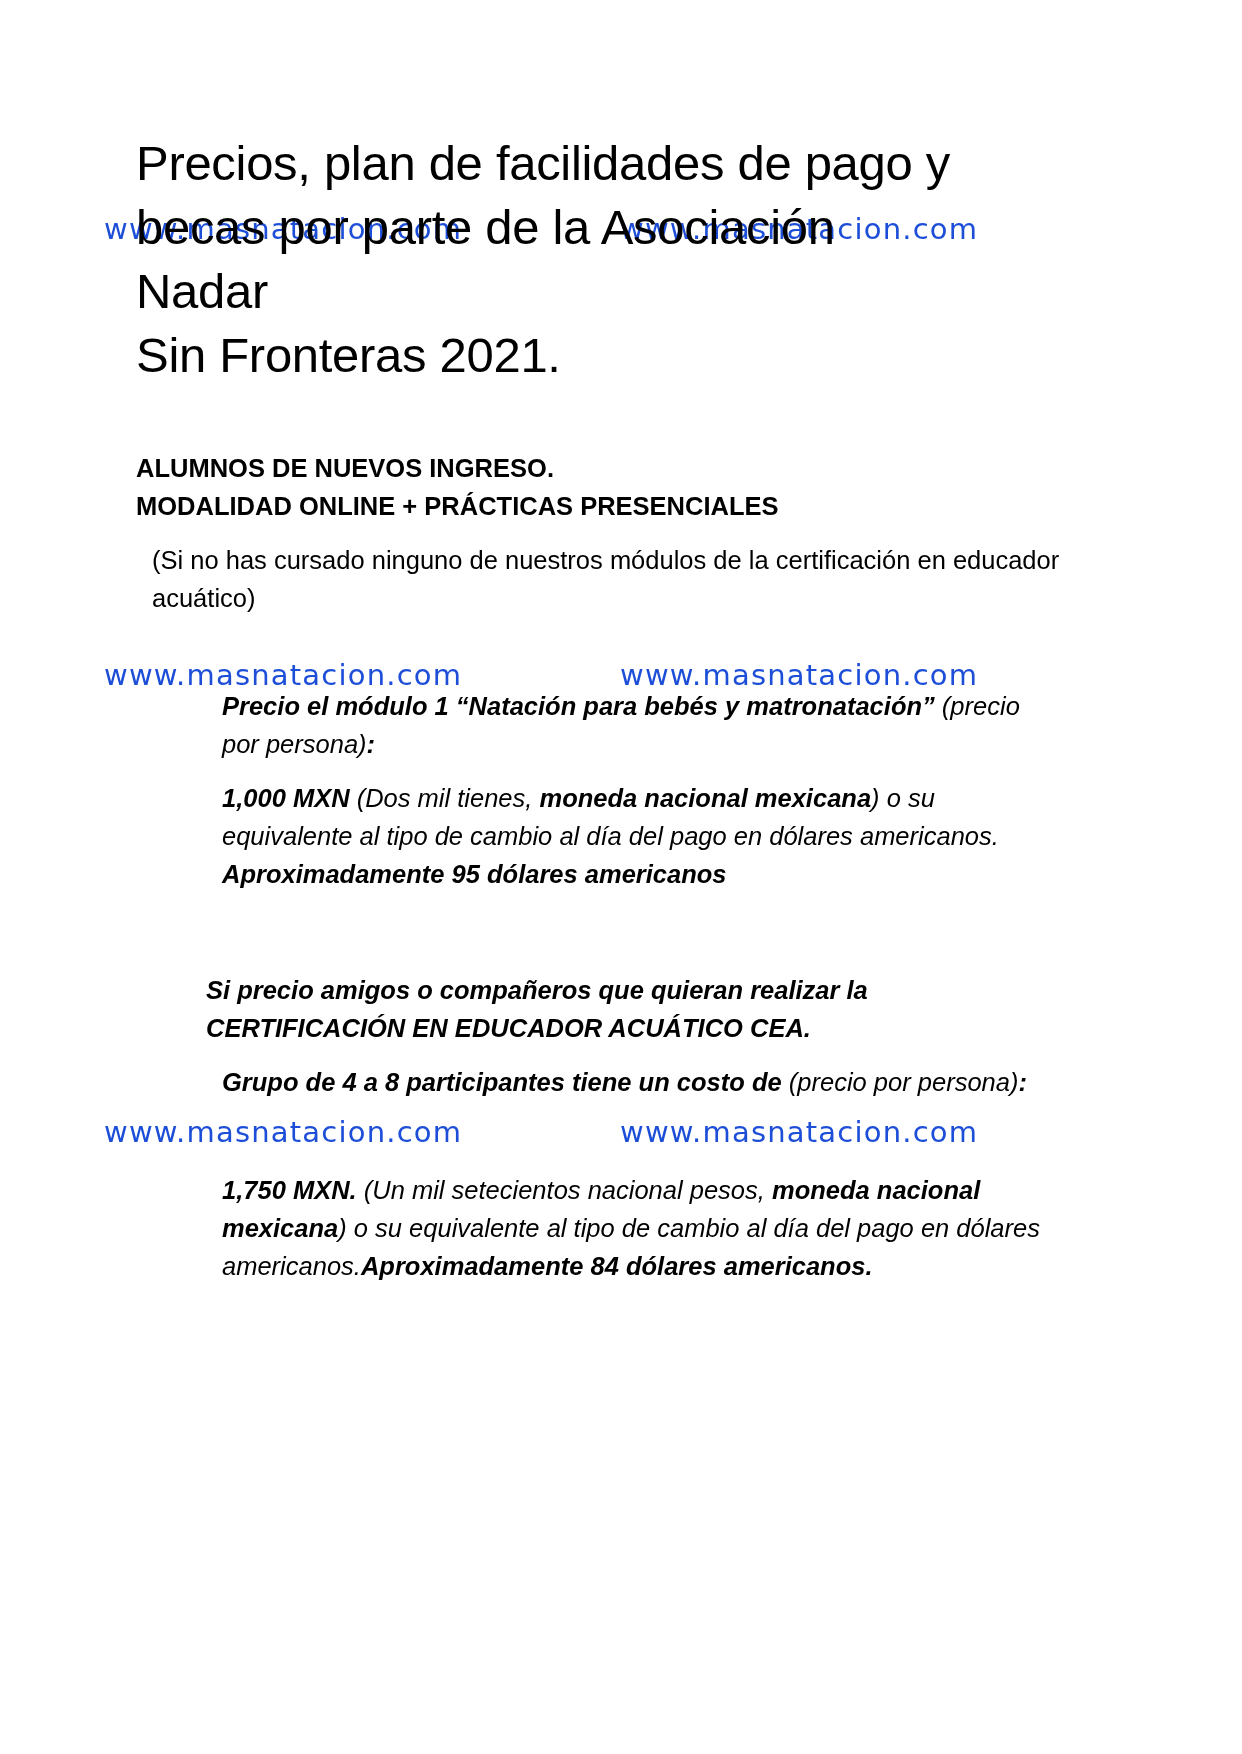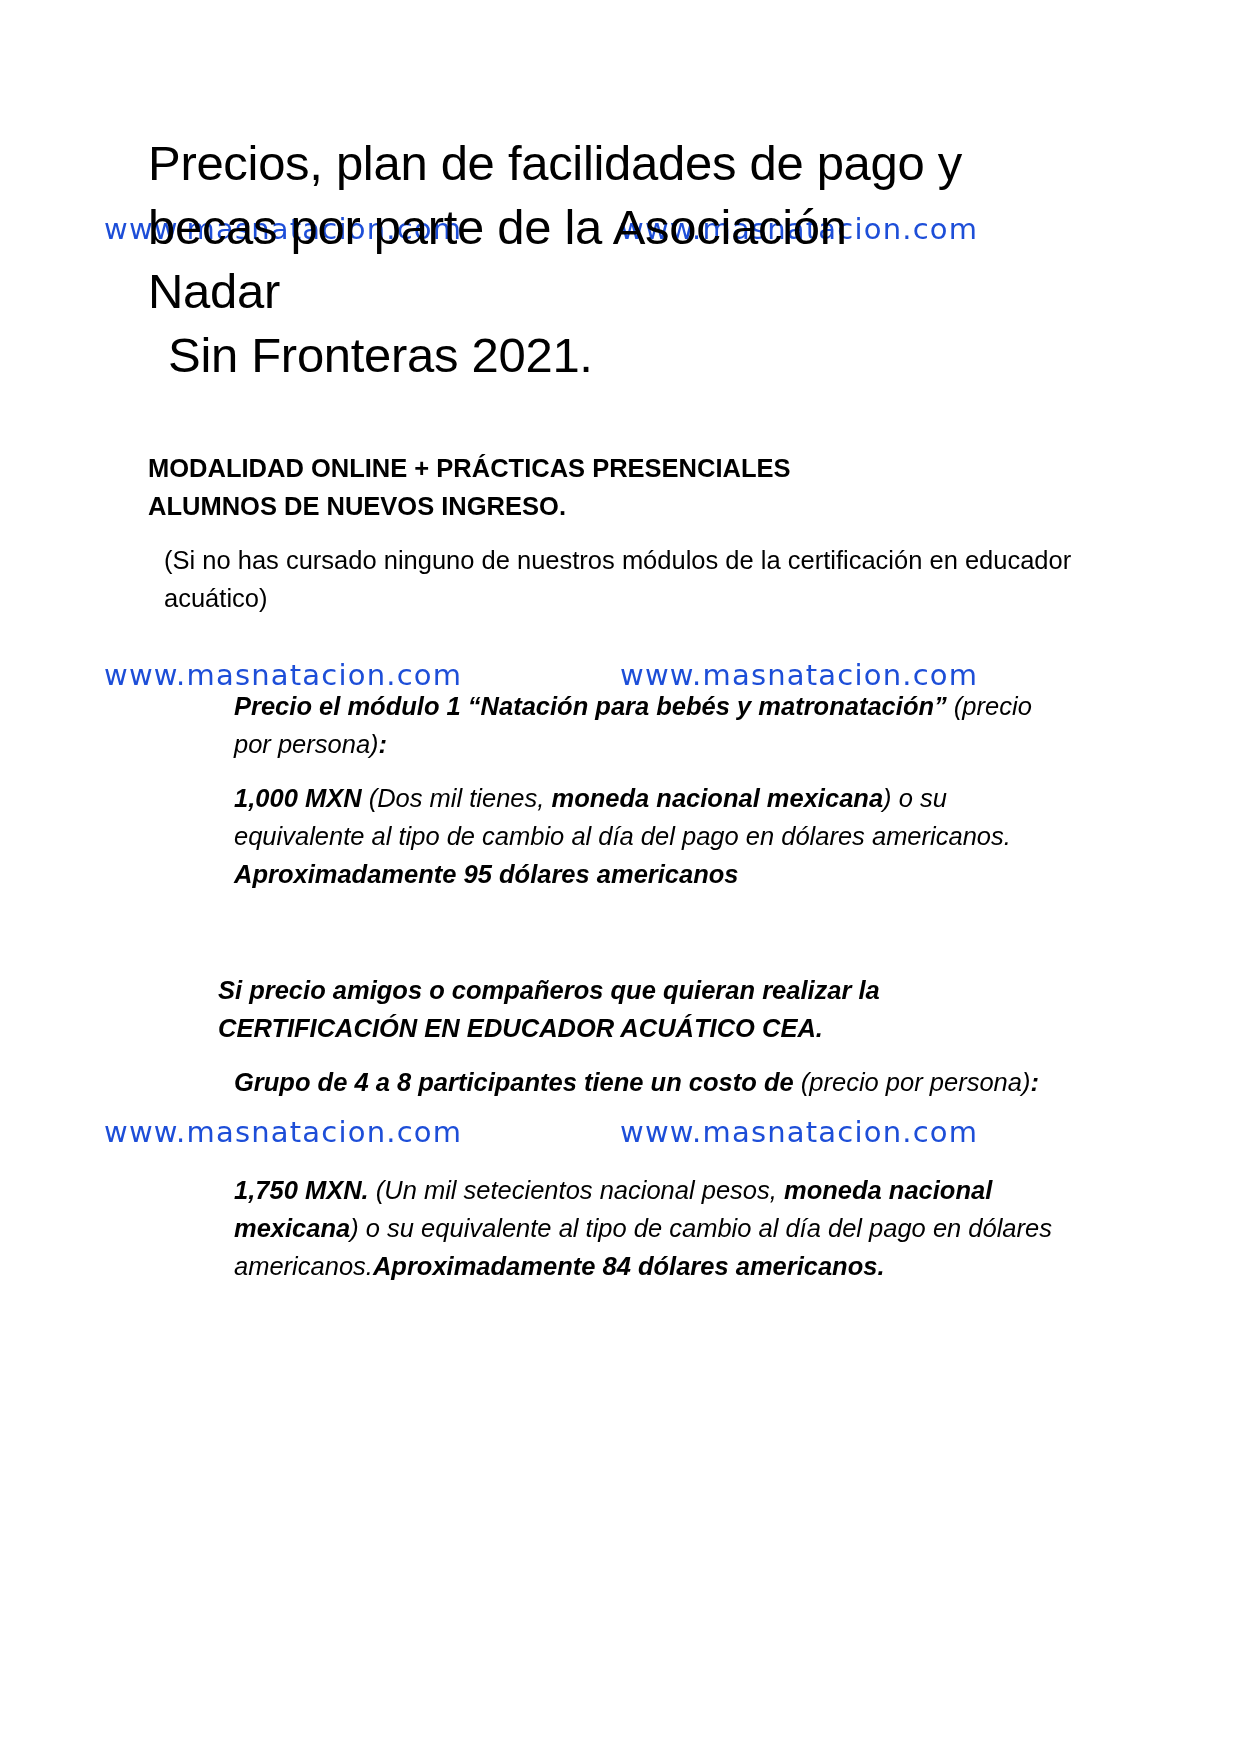--- a/index.html
+++ b/index.html
@@ -21,21 +21,21 @@
   .page {
     position: absolute;
     left: 0; top: 0;
     width: 1242px;
     height: 1754px;
     background: #ffffff;
   }
 
   .content {
     position: absolute;
-    left: 148px;
+    left: 136px;
     top: 131px;
     width: 940px;
   }
 
   
   .watermark {
     position: absolute;
     color: #1d4ed8;
     font-family: "DejaVu Sans", sans-serif;
     font-size: 29px;
@@ -100,29 +100,29 @@
   <div class="watermark wm-2">www.masnatacion.com</div>
   <div class="watermark wm-5">www.masnatacion.com</div>
   <div class="watermark wm-3">www.masnatacion.com</div>
   <div class="watermark wm-4">www.masnatacion.com</div>
 
   <div class="content">
 
     <div class="doc-title">
       <span style="display: block;">Precios, plan de facilidades de pago y</span>
       <span style="display: block;">becas por parte de la Asociación Nadar</span>
-      <span style="display: block; margin-left: 20px;">Sin Fronteras 2021.</span>
+      <span style="display: block;">Sin Fronteras 2021.</span>
     </div>
 
     <div class="gap-lg"></div>
 
     <div class="body-block">
 
+      <p class="line bold">ALUMNOS DE NUEVOS INGRESO.</p>
       <p class="line bold">MODALIDAD ONLINE + PRÁCTICAS PRESENCIALES</p>
-      <p class="line bold">ALUMNOS DE NUEVOS INGRESO.</p>
       <p class="para">(Si no has cursado ninguno de nuestros módulos de la certificación en educador acuático)</p>
 
       <div class="gap-md"></div>
 
       <div class="indent">
         <p class="para">
           <span class="bold">Precio el módulo 1 “Natación para bebés y matronatación”</span><span> (precio por persona)</span><span class="bold">:</span>
         </p>
         <p class="para">
           <span class="bold">1,000 MXN</span><span> (Dos mil tienes, </span><span class="bold">moneda nacional mexicana</span><span>) o su equivalente al tipo de cambio al día del pago en dólares americanos. </span><span class="bold">Aproximadamente 95 dólares americanos</span>

